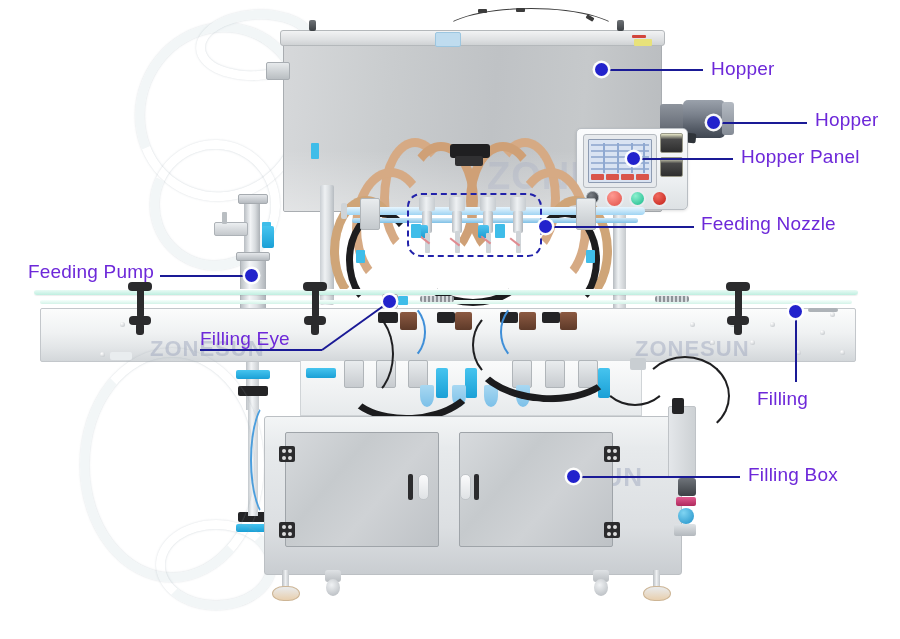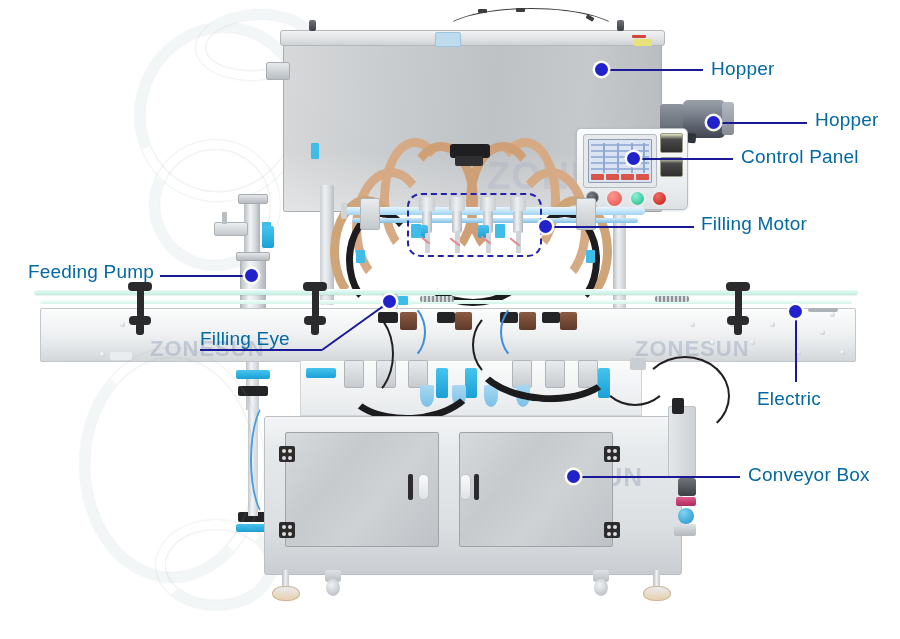--- a/index.html
+++ b/index.html
@@ -14,21 +14,21 @@
 
   
   .abs{position:absolute;}
 
   
   .callout-label{
     position:absolute;
     font-family:"Liberation Sans", sans-serif;
     font-size:19px;
     letter-spacing:.2px;
-    color:#0369a1;
+    color:#6d28d9;
     white-space:nowrap;
     line-height:1;
   }
   .lead-line{
     position:absolute;
     background:#1a1a96;
     height:2px;
   }
   .lead-line.v{width:2px;height:auto;}
   .lead-dot{
@@ -517,38 +517,38 @@
   <div class="lead-line" style="left:607px;top:69px;width:96px;"></div>
   <div class="lead-dot" style="left:595px;top:63px;"></div>
   <div class="callout-label" style="left:711px;top:59px;">Hopper</div>
 
   <div class="lead-line" style="left:719px;top:122px;width:88px;"></div>
   <div class="lead-dot" style="left:707px;top:116px;"></div>
   <div class="callout-label" style="left:815px;top:110px;">Hopper</div>
 
   <div class="lead-line" style="left:639px;top:158px;width:94px;"></div>
   <div class="lead-dot" style="left:627px;top:152px;"></div>
-  <div class="callout-label" style="left:741px;top:147px;">Control Panel</div>
+  <div class="callout-label" style="left:741px;top:147px;">Hopper Panel</div>
 
   <div class="lead-line" style="left:551px;top:226px;width:143px;"></div>
   <div class="lead-dot" style="left:539px;top:220px;"></div>
-  <div class="callout-label" style="left:701px;top:214px;">Filling Motor</div>
+  <div class="callout-label" style="left:701px;top:214px;">Feeding Nozzle</div>
 
   <div class="lead-line" style="left:160px;top:275px;width:86px;"></div>
   <div class="lead-dot" style="left:245px;top:269px;"></div>
   <div class="callout-label" style="left:28px;top:262px;">Feeding Pump</div>
 
   <div class="lead-line" style="left:200px;top:349px;width:122px;"></div>
   <svg class="abs" style="left:318px;top:296px;width:82px;height:60px;overflow:visible;">
     <line x1="4" y1="54" x2="71" y2="6" stroke="#1a1a96" stroke-width="2"></line>
   </svg>
   <div class="lead-dot" style="left:383px;top:295px;"></div>
   <div class="callout-label" style="left:200px;top:329px;">Filling Eye</div>
 
   <div class="lead-line v" style="left:795px;top:314px;width:2px;height:68px;"></div>
   <div class="lead-dot" style="left:789px;top:305px;"></div>
-  <div class="callout-label" style="left:757px;top:389px;">Electric</div>
+  <div class="callout-label" style="left:757px;top:389px;">Filling</div>
 
   <div class="lead-line" style="left:579px;top:476px;width:161px;"></div>
   <div class="lead-dot" style="left:567px;top:470px;"></div>
-  <div class="callout-label" style="left:748px;top:465px;">Conveyor Box</div>
+  <div class="callout-label" style="left:748px;top:465px;">Filling Box</div>
 
 </div>
 
 </body></html>

